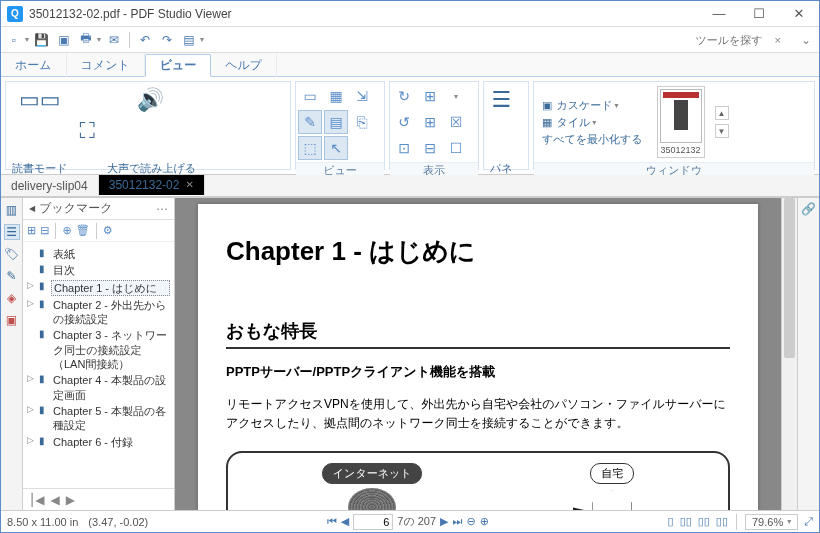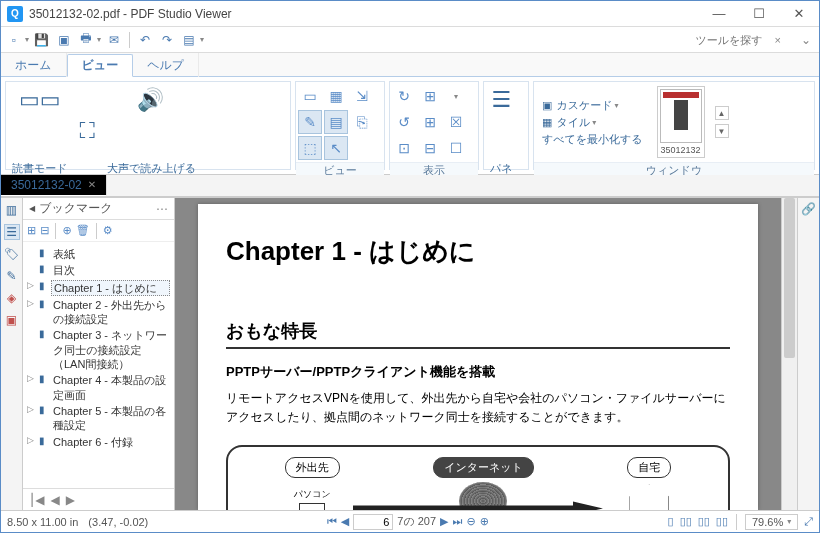--- a/index.html
+++ b/index.html
@@ -55,21 +55,21 @@
 .bm-item { display: flex; align-items: flex-start; padding: 1px 0; }
 .bm-item .ar { width: 12px; color: #888; font-size: 9px; }
 .bm-item .bi { width: 12px; color: #3a6a9a; font-size: 10px; }
 .bm-item .lb { flex: 1; padding-left: 2px; line-height: 1.3; }
 .bm-item.sel .lb { border: 1px dotted #888; background: #f0f6fc; }
 .bm-nav { height: 22px; border-top: 1px solid #ddd; display: flex; align-items: center; padding: 0 6px; gap: 6px; color: #888; }
 .page-area { flex: 1; background: #888; display: flex; overflow: hidden; position: relative; }
 .page { background: #fff; margin: 6px auto 0 auto; width: 560px; padding: 30px 28px; box-shadow: 0 0 4px rgba(0,0,0,.3); }
 .page h1 { font-size: 26px; font-weight: bold; margin-bottom: 50px; }
 .page h2 { font-size: 18px; border-bottom: 2px solid #333; padding-bottom: 4px; margin-bottom: 14px; }
-.page h3 { font-size: 13px; margin-bottom: 8px; font-weight: bold; }
+.page h3 { font-size: 13px; margin-bottom: 14px; font-weight: bold; }
 .page p { font-size: 12px; line-height: 1.6; margin-bottom: 18px; }
 .diagram { border: 2px solid #333; border-radius: 16px; padding: 10px; margin-top: 4px; display: flex; justify-content: space-around; align-items: flex-start; position: relative; height: 80px; }
 .pill { border: 1px solid #333; border-radius: 10px; padding: 2px 10px; font-size: 11px; }
 .pill.dark { background: #444; color: #fff; border-color: #444; }
 .scroll-v { width: 16px; background: #f0f0f0; border-left: 1px solid #ccc; position: relative; }
 .scroll-v .th { position: absolute; left: 2px; right: 2px; top: 0; height: 160px; background: #ccc; border-radius: 2px; }
 .righticons { width: 22px; background: #f4f4f4; border-left: 1px solid #ccc; display: flex; flex-direction: column; align-items: center; padding-top: 4px; gap: 6px; }
 .righticons div { font-size: 12px; color: #3a6a9a; }
 .statusbar { height: 22px; border-top: 1px solid #ccc; display: flex; align-items: center; padding: 0 6px; font-size: 11px; color: #555; gap: 10px; }
 .statusbar .mid { margin-left: auto; display: flex; align-items: center; gap: 4px; }
@@ -107,20 +107,21 @@
       <span class="dd">▾</span>
     <div class="search">
       <input placeholder="ツールを探す" style="">
       <div class="x">×</div>
       <div class="qbtn" style="color:#888">⌄</div>
     </div>
   </div>
 
   <div class="tabs">
     <div class="tab">ホーム</div>
+    <div class="tab">コメント</div>
     <div class="tab active-view">ビュー</div>
     <div class="tab">ヘルプ</div>
   </div>
 
   <div class="ribbon">
     <div class="rgroup" style="flex:0 0 286px">
       <div class="body">
         <div class="rbtn">
           <div class="ico">▭▭</div>
           <div class="tx">読書モード</div>
@@ -205,20 +206,23 @@
         <div class="spin">
           <div>▲</div>
           <div>▼</div>
         </div>
       </div>
       <div class="label">ウィンドウ</div>
     </div>
   </div>
 
   <div class="doctabs">
+    <div class="doctab">
+        <span>delivery-slip04</span>
+      </div>
     <div class="doctab active">
         <span>35012132-02</span>
         <span class="cl">✕</span>
       </div>
   </div>
 
   <div class="content">
     <div class="lefticons">
       <div>▥</div>
       <div style="background:#dbe7f3;padding:2px;border:1px solid #a8c4de">☰</div>
@@ -292,25 +296,20 @@
       </div>
     </div>
 
     <div class="page-area">
       <div class="page">
         <h1>Chapter 1 - はじめに</h1>
         <h2>おもな特長</h2>
         <h3>PPTPサーバー/PPTPクライアント機能を搭載</h3>
         <p>リモートアクセスVPNを使用して、外出先から自宅や会社のパソコン・ファイルサーバーにアクセスしたり、拠点間のネットワーク同士を接続することができます。</p>
         <div class="diagram">
-          <div style="text-align:center">
-            <div class="pill">外出先</div>
-            <div style="font-size:9px;margin-top:10px">パソコン</div>
-            <div style="width:26px;height:20px;border:1px solid #333;margin:2px auto"></div>
-          </div>
           <div style="text-align:center">
             <div class="pill dark">インターネット</div>
             <div style="width:48px;height:38px;border-radius:50%;background:repeating-radial-gradient(#555,#888 3px);margin:4px auto"></div>
           </div>
           <div style="text-align:center">
             <div class="pill">自宅</div>
             <div style="width:40px;height:30px;border:1px solid #888;margin:6px auto;clip-path:polygon(50% 0,100% 40%,100% 100%,0 100%,0 40%)"></div>
           </div>
           <div style="position:absolute;left:25%;right:25%;top:54px;height:14px;background:#222;clip-path:polygon(0 30%,88% 30%,88% 0,100% 50%,88% 100%,88% 70%,0 70%)"></div>
         </div>

